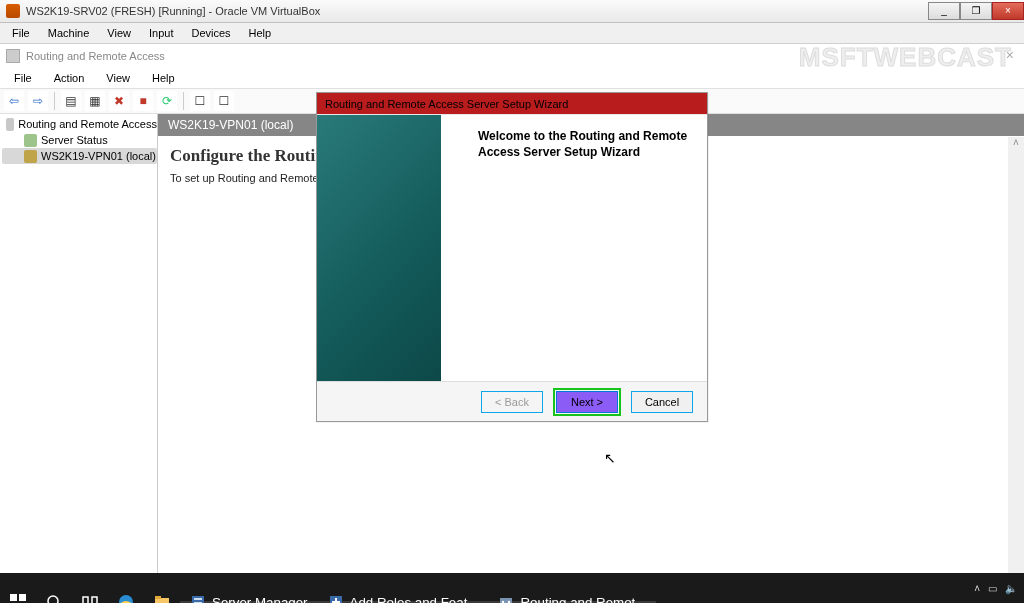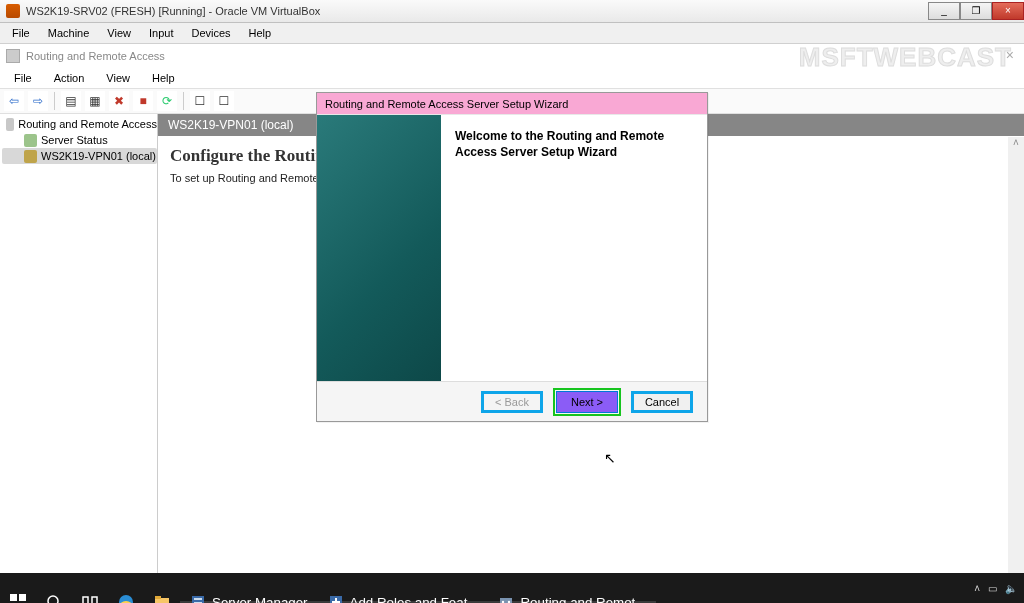--- a/index.html
+++ b/index.html
@@ -48,28 +48,28 @@
 .content-inner { padding: 10px 12px; }
 .content-inner h2 { font-family: Georgia, serif; font-size: 17px; font-weight: bold; color: #333; margin-bottom: 6px; }
 .content-inner .desc { font-size: 11px; color: #222; }
 
 
 .scroll-right { position: absolute; right: 0; top: 23px; bottom: 0; width: 16px; background: #f0f0f0; }
 .scroll-right .up { color: #888; font-size: 10px; text-align: center; }
 
 
 .wizard { position: absolute; left: 316px; top: 48px; width: 392px; height: 330px; border: 1px solid #999; background: #fff; box-shadow: 1px 1px 0 rgba(0,0,0,0.05); }
-.wiz-title { height: 22px; background: #f9a8d4; border-bottom: 1px solid #e8e8e8; display: flex; align-items: center; padding-left: 8px; font-size: 11px; }
+.wiz-title { height: 22px; background: #b91c1c; border-bottom: 1px solid #e8e8e8; display: flex; align-items: center; padding-left: 8px; font-size: 11px; }
 .wiz-body { display: flex; height: 266px; }
 .wiz-side { width: 124px; background: linear-gradient(135deg, #2a7a7a 0%, #135a5a 60%, #0d4848 100%); }
-.wiz-main { flex: 1; padding: 14px 16px 8px 14px; }
+.wiz-main { flex: 1; padding: 14px 16px 8px 14px; margin-left: 23px; }
 .wiz-main h3 { font-size: 12px; font-weight: bold; color: #000; margin-bottom: 12px; line-height: 1.3; }
 .wiz-main p { font-size: 10.5px; color: #222; line-height: 1.35; margin-bottom: 12px; }
 .wiz-footer { height: 40px; border-top: 1px solid #ddd; background: #f5f5f5; display: flex; align-items: center; justify-content: flex-end; gap: 10px; padding-right: 14px; }
-.wiz-footer button { width: 62px; height: 22px; font-size: 11px; background: #f0f0f0; border: 3px solid #0ea5e9; cursor: pointer; }
+.wiz-footer button { width: 62px; height: 22px; font-size: 11px; background: #f0f0f0; border: 1px solid #0ea5e9; cursor: pointer; }
 .wiz-footer button:disabled { color: #9a9a9a; background: #f4f4f4; }
 .wiz-footer .next-wrap { border: 2px solid #17c41e; padding: 1px; }
 .wiz-footer .next-wrap button { border: 1px solid #0078d7; background: #8b5cf6; }
 .cursor { position: absolute; left: 604px; top: 450px; font-size: 14px; color: #000; pointer-events: none; }
 
 
 .taskbar { position: absolute; left: 0; right: 0; bottom: 0; height: 30px; background: #1a1a1a; display: flex; align-items: stretch; color: #fff; font-size: 11px; }
 .taskbar .tb-btn { display: flex; align-items: center; padding: 0 10px; gap: 6px; border: none; background: transparent; color: #fff; cursor: pointer; margin-top: 28px; }
 .taskbar .tb-btn.active { background: #3a3a3a; }
 .taskbar .tb-icon { width: 16px; height: 16px; display: flex; align-items: center; justify-content: center; }

